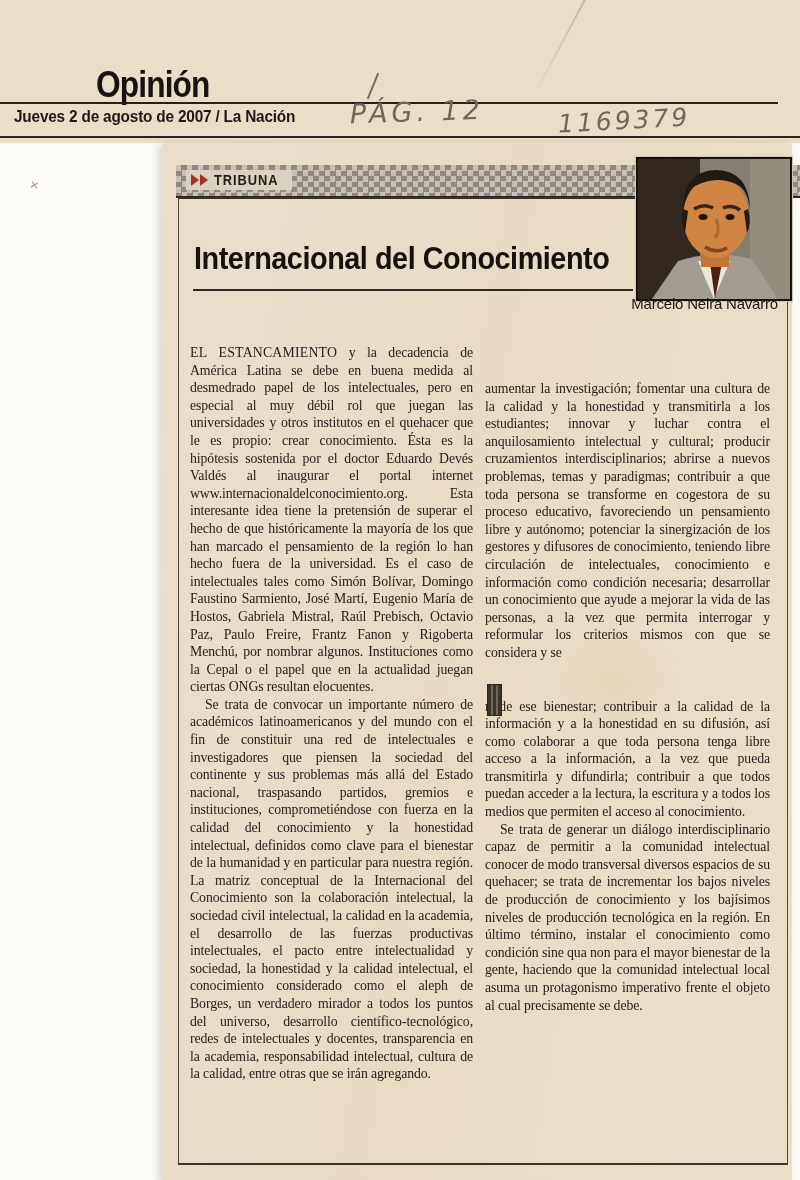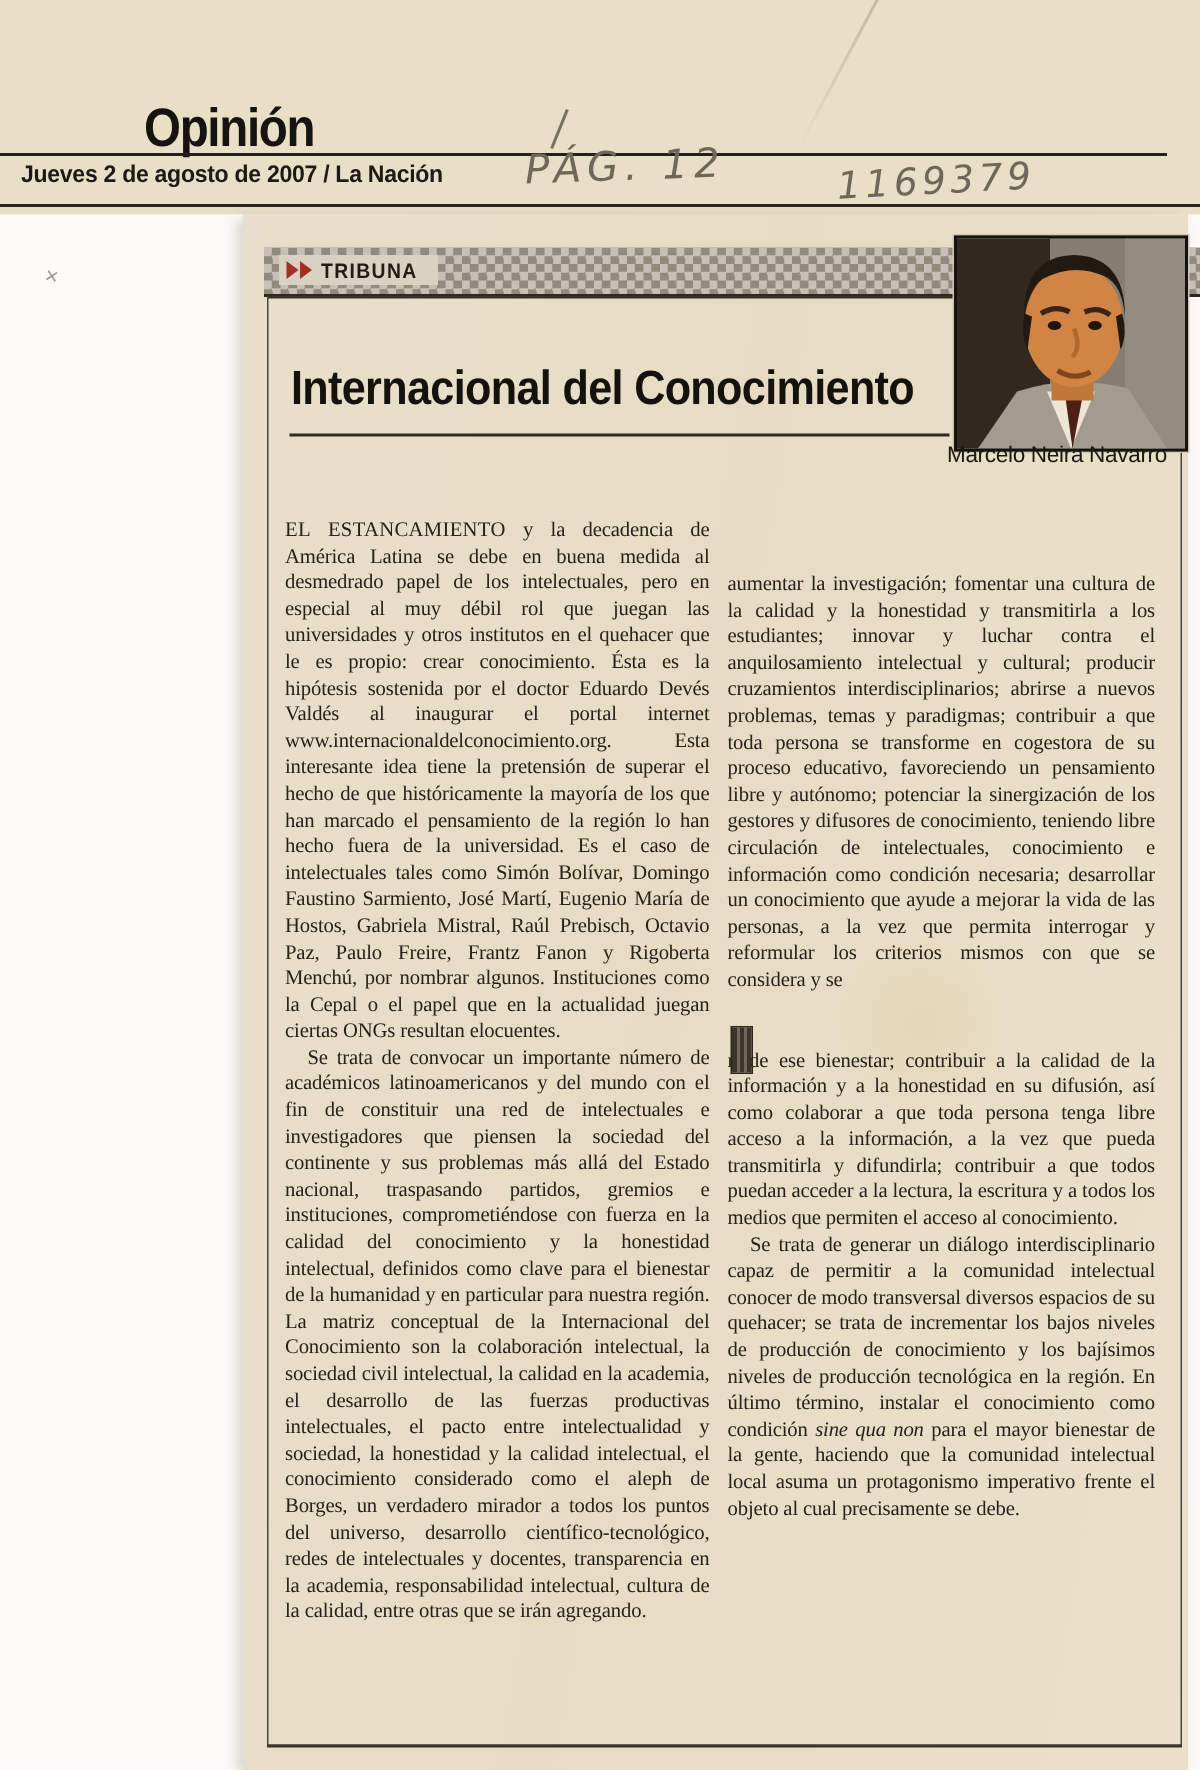--- a/index.html
+++ b/index.html
@@ -76,21 +76,21 @@
   .byline .affiliation{font-size:13px;color:#3f3a31;margin-top:1px;}
 
   
   .body-text{font-family:"Liberation Serif",serif;font-size:13.8px;line-height:17.6px;
     color:#26211a;text-align:justify;letter-spacing:-0.1px;}
   .col-left{position:absolute;left:190px;top:344px;width:283px;}
   .col-right{position:absolute;left:485px;top:344px;width:285px;margin-top:36px;}
   .body-text p{margin:0;}
   .body-text p.indent{text-indent:15px;}
   .lead-caps{font-weight:normal;letter-spacing:.2px;}
-  .it{font-style:italic;}
+  .it{}
 
   
   .pull-quote{position:relative;margin:14px 0 12px 0;padding:4px 2px 6px 30px;
     font-family:"Liberation Sans",sans-serif;font-style:italic;font-weight:500;
     font-size:17px;line-height:23px;color:#2c2720;text-align:left;letter-spacing:0;}
   .quote-bar{position:absolute;left:2px;top:8px;width:13px;height:30px;
     background:linear-gradient(90deg,#3a342a 0 3px,#6e675a 3px 5px,#3a342a 5px 8px,
                #6e675a 8px 10px,#3a342a 10px);border:1px solid #2a251d;}
 </style>
 </head>

